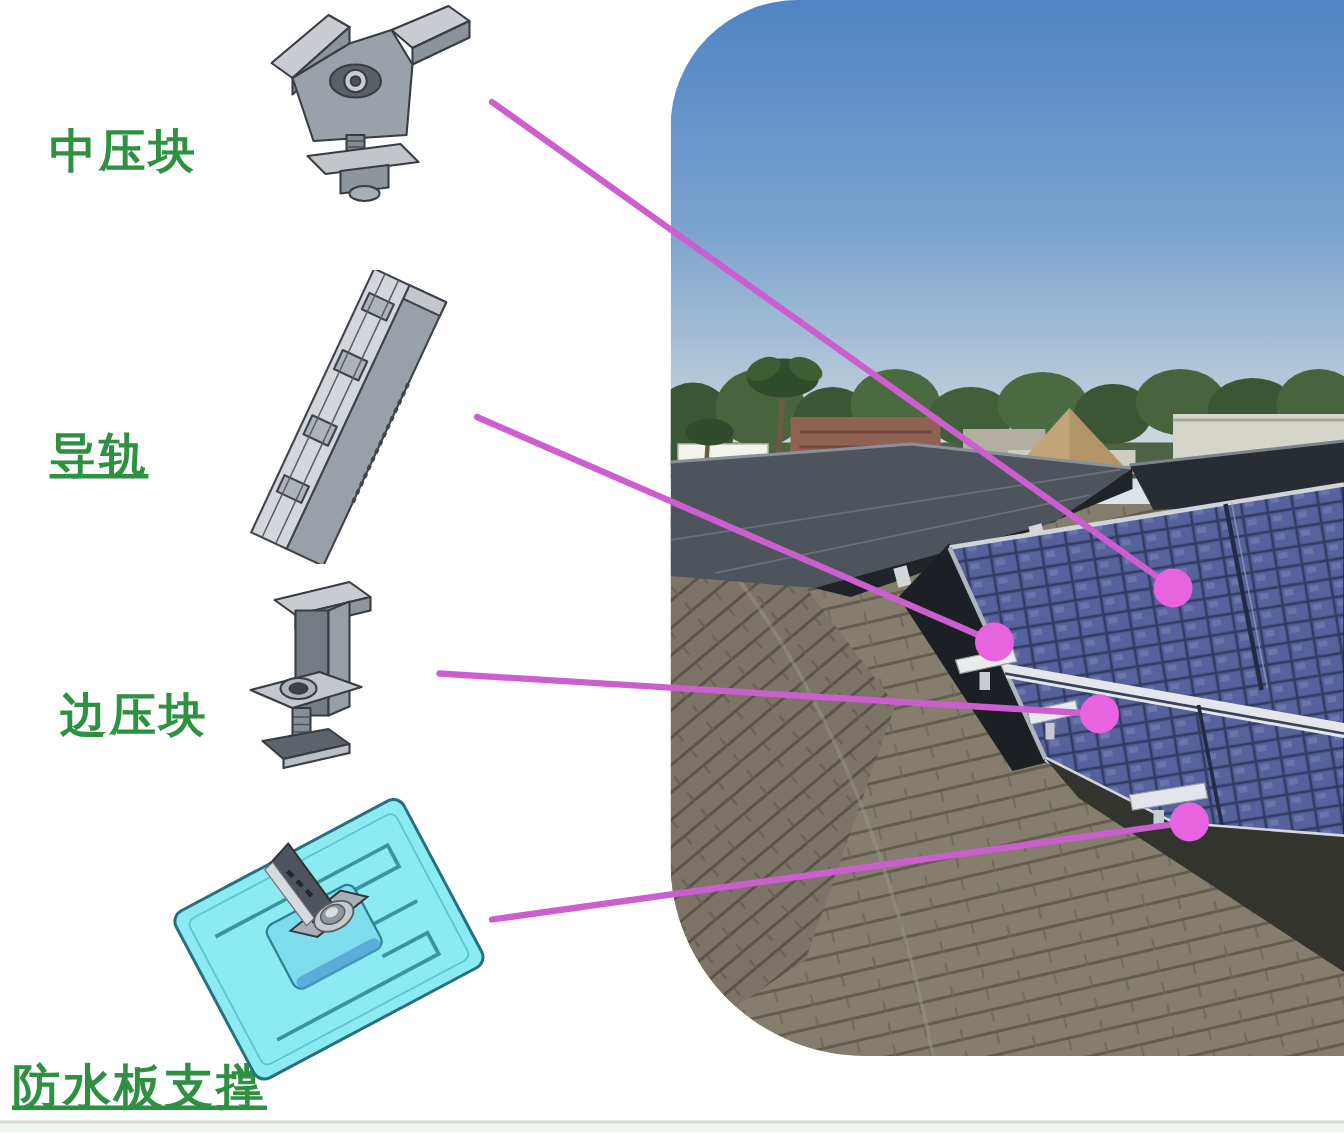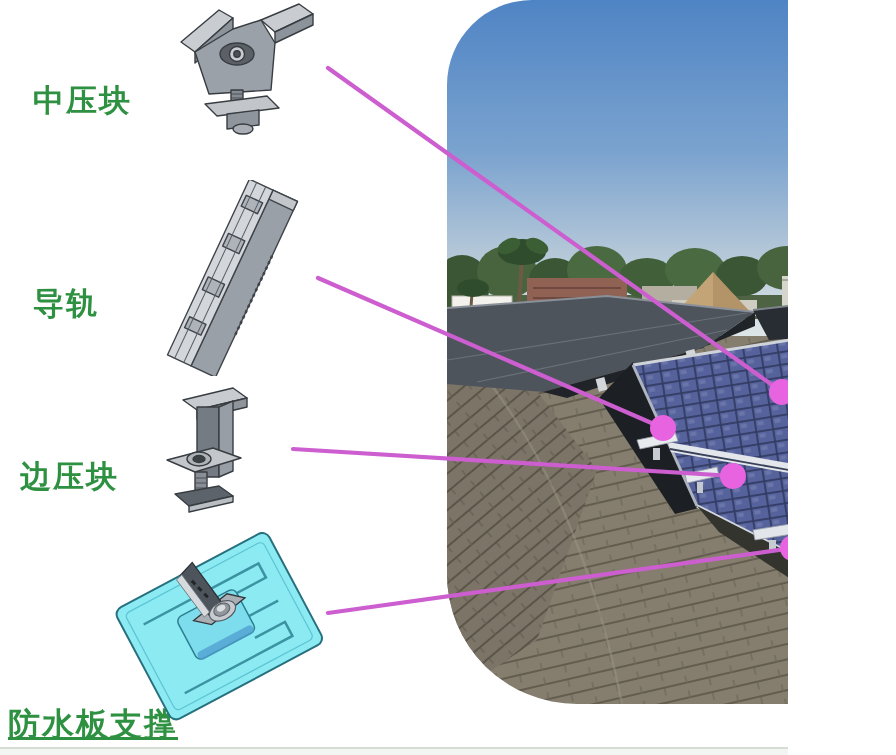--- a/index.html
+++ b/index.html
@@ -1,32 +1,32 @@
 <!DOCTYPE html>
 <html><head>
 <meta charset="utf-8">
 <style>
   html,body{margin:0;padding:0;background:#ffffff;}
   .canvas{
-    position:relative;width:788px;height:755px;overflow:hidden;
+    position:relative;width:896px;height:755px;overflow:hidden;
     background:#ffffff;font-family:"Liberation Serif","DejaVu Serif",serif;
   }
   .photo{
     position:absolute;left:447px;top:0;width:449px;height:704px;
     border-radius:85px 0 0 130px;overflow:hidden;z-index:1;
   }
   .photo svg{display:block;}
   .illus{position:absolute;z-index:2;}
   .legend-label{
     position:absolute;z-index:2;color:#2e9141;font-weight:bold;
     font-size:31px;letter-spacing:2px;white-space:nowrap;
   }
   .label-1{left:33px;top:80px;}
-  .label-2{left:33px;top:283px;}
-  .label-3{left:20px;top:456px;text-align:right;}
+  .label-2{left:33px;top:283px;text-decoration:underline;}
+  .label-3{left:40px;top:456px;text-align:right;}
   .label-4{left:8px;top:703px;font-size:32px;text-decoration:underline;}
   .overlay{position:absolute;left:0;top:0;z-index:3;pointer-events:none;}
   .bottom-rule{
     position:absolute;left:0;top:747px;width:896px;height:8px;
     background:#f2f5f2;border-top:2px solid #d5ded5;z-index:1;
   }
   .sign-text{font-family:"Liberation Sans","DejaVu Sans",sans-serif;font-weight:bold;}
 </style>
 </head>
 <body>

